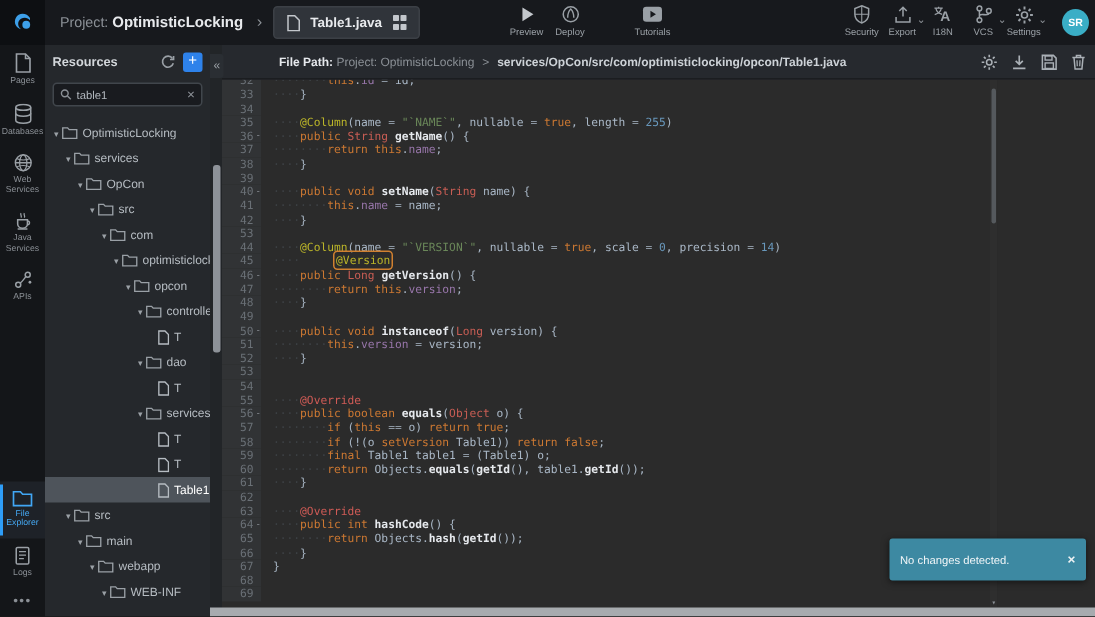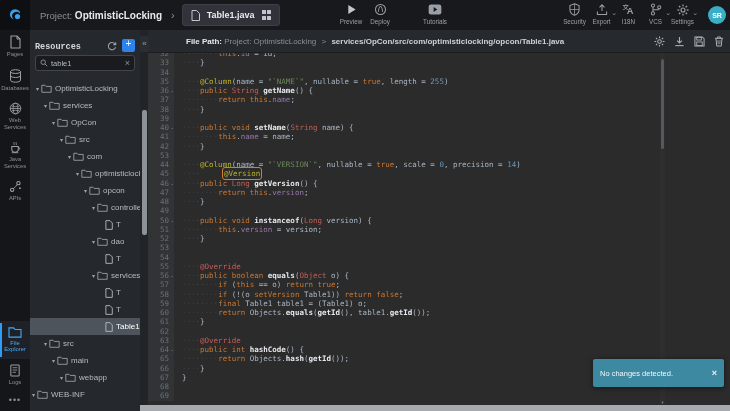--- a/index.html
+++ b/index.html
@@ -32,21 +32,21 @@
   .rail-item { position:relative; padding:5px 0 6px; display:flex; flex-direction:column; align-items:center; cursor:pointer; }
   .rail-item .lb { font-size:5.8px; color:#8b9096; text-align:center; line-height:6.5px; margin-top:2px; }
   .rail-item.active { background:#1d2averageee; background:#1e2228; }
   .rail-item.active::before { content:""; position:absolute; left:0; top:2px; bottom:2px; width:2px; background:#2e9df7; }
   .rail-item.active .lb { color:#45aaf5; }
   .rail-spacer { flex:1; }
   .rail-dots { color:#8b9096; font-size:9px; text-align:center; padding:4px 0 6px; letter-spacing:1px; cursor:pointer; }
 
   
   .resources { position:absolute; left:30px; top:30px; width:110px; height:381px; background:#25282c; z-index:10; overflow:hidden; }
-  .res-head { height:22px; display:flex; align-items:flex-end; padding:0 5px; gap:5px;font-family:Liberation Mono, monospace; }
+  .res-head { height:22px; display:flex; align-items:center; padding:0 5px; gap:5px; }
   .res-title { color:#d3d7db; font-size:8.5px; font-weight:bold; flex:1; }
   .res-refresh { color:#9aa0a6; cursor:pointer; display:flex; }
   .res-add { width:13px; height:13px; border-radius:2px; background:var(--accent,#2e82ea); color:#fff; font-size:10px; line-height:12px; text-align:center; cursor:pointer; }
   .res-search { margin:3px 5px 5px; height:16px; background:#191b1f; border:1px solid #41464c; border-radius:3px; display:flex; align-items:center; padding:0 4px; gap:3px; }
   .res-search input { flex:1; min-width:0; background:transparent; border:0; outline:0; color:#b4bac0; font-size:7.5px; font-family:"Liberation Sans",sans-serif; }
   .res-clear { color:#8b9096; font-size:9px; cursor:pointer; line-height:1; }
   .tree { position:absolute; left:0; top:50px; right:0; bottom:0; overflow:hidden; }
   .tree-row { height:17px; display:flex; align-items:center; white-space:nowrap; overflow:hidden; cursor:pointer; }
   .tree-row.selected { background:#4e545b; }
   .tree-row .arrow { width:7px; font-size:6px; color:#9aa0a6; flex:none; text-align:center; }
@@ -461,21 +461,21 @@
         </div>
         <div class="tree-row" style="padding-left: 28px;">
           <span class="arrow">▾</span>
           <span class="ticon">
             <svg width="11" height="9" viewBox="0 0 12 10">
               <path d="M0.8,1.4 H4.4 L5.6,2.7 H11.2 V9.2 H0.8 Z" fill="none" stroke="#9aa0a6" stroke-width="1"></path>
             </svg>
           </span>
           <span class="tlabel">webapp</span>
         </div>
-        <div class="tree-row" style="">
+        <div class="tree-row" style="padding-left: 36px;">
           <span class="arrow">▾</span>
           <span class="ticon">
             <svg width="11" height="9" viewBox="0 0 12 10">
               <path d="M0.8,1.4 H4.4 L5.6,2.7 H11.2 V9.2 H0.8 Z" fill="none" stroke="#9aa0a6" stroke-width="1"></path>
             </svg>
           </span>
           <span class="tlabel">WEB-INF</span>
         </div>
       </div>
   </div>

